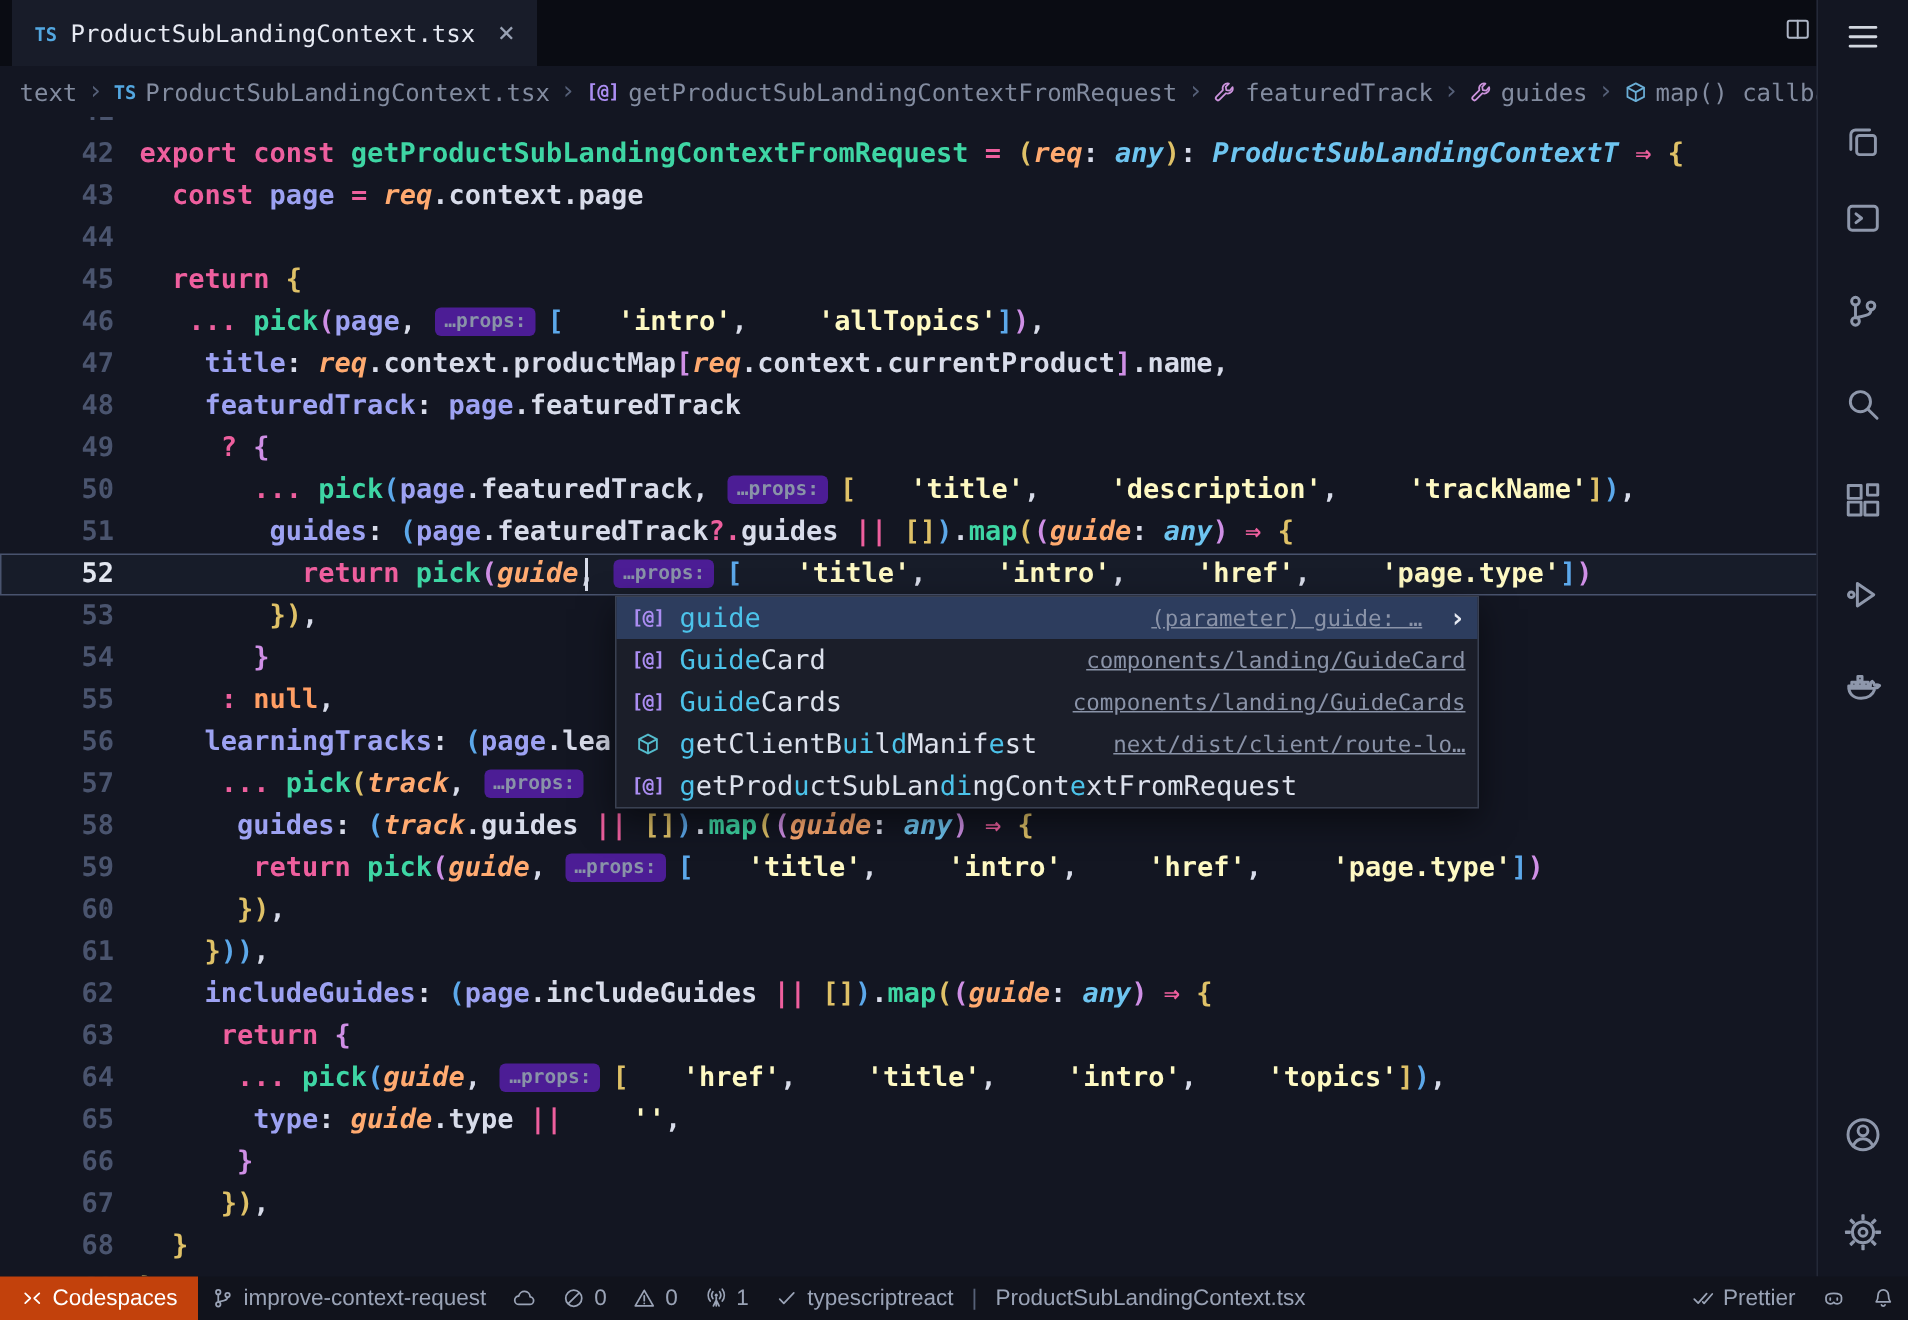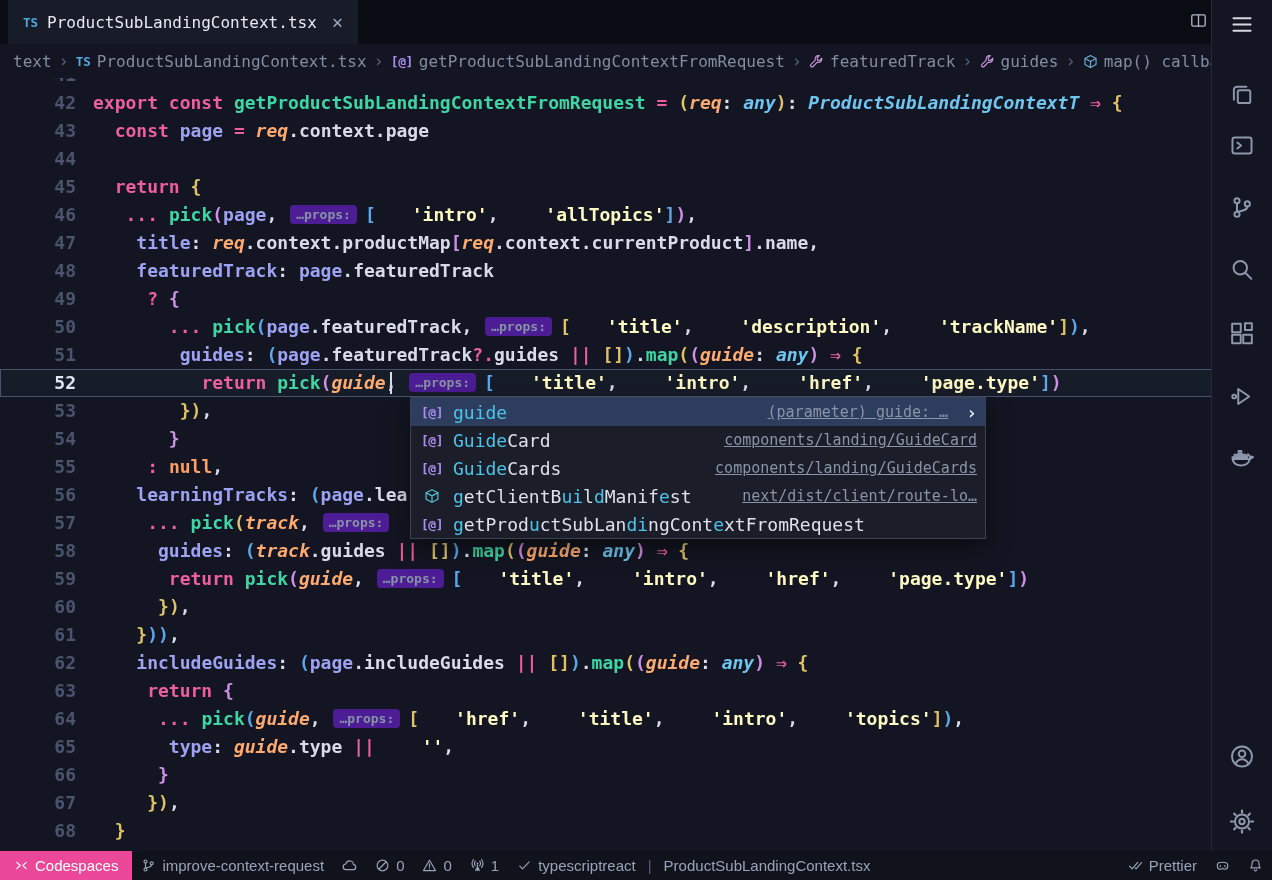--- a/index.html
+++ b/index.html
@@ -69,21 +69,21 @@
   .popup-chevron{color:#e6eaf2;font-size:18px;margin-left:10px;font-weight:bold;}
 
   
   .act-icon{position:absolute;left:50%;transform:translateX(-50%);color:#8e97ab;cursor:pointer;line-height:0;}
   .act-icon.bright{color:#d2d7e0;}
 
   
   .sb-left,.sb-right{display:flex;align-items:center;height:100%;}
   .sb-right{margin-left:auto;}
   .sb-item{display:flex;align-items:center;gap:6px;padding:0 9px;height:100%;cursor:pointer;}
-  .sb-item.accent{background:#ec4899;color:#ffffff;padding:0 14px;}
+  .sb-item.accent{background:#c2410c;color:#ffffff;padding:0 14px;}
   .sb-item.sb-divider{color:#566077;padding:0 3px;cursor:default;}
   .sb-ico{display:inline-flex;line-height:0;}
 </style>
 </head>
 <body>
 
 <div class="main-col">
 
   <div class="tabbar">
     <div class="tab">

